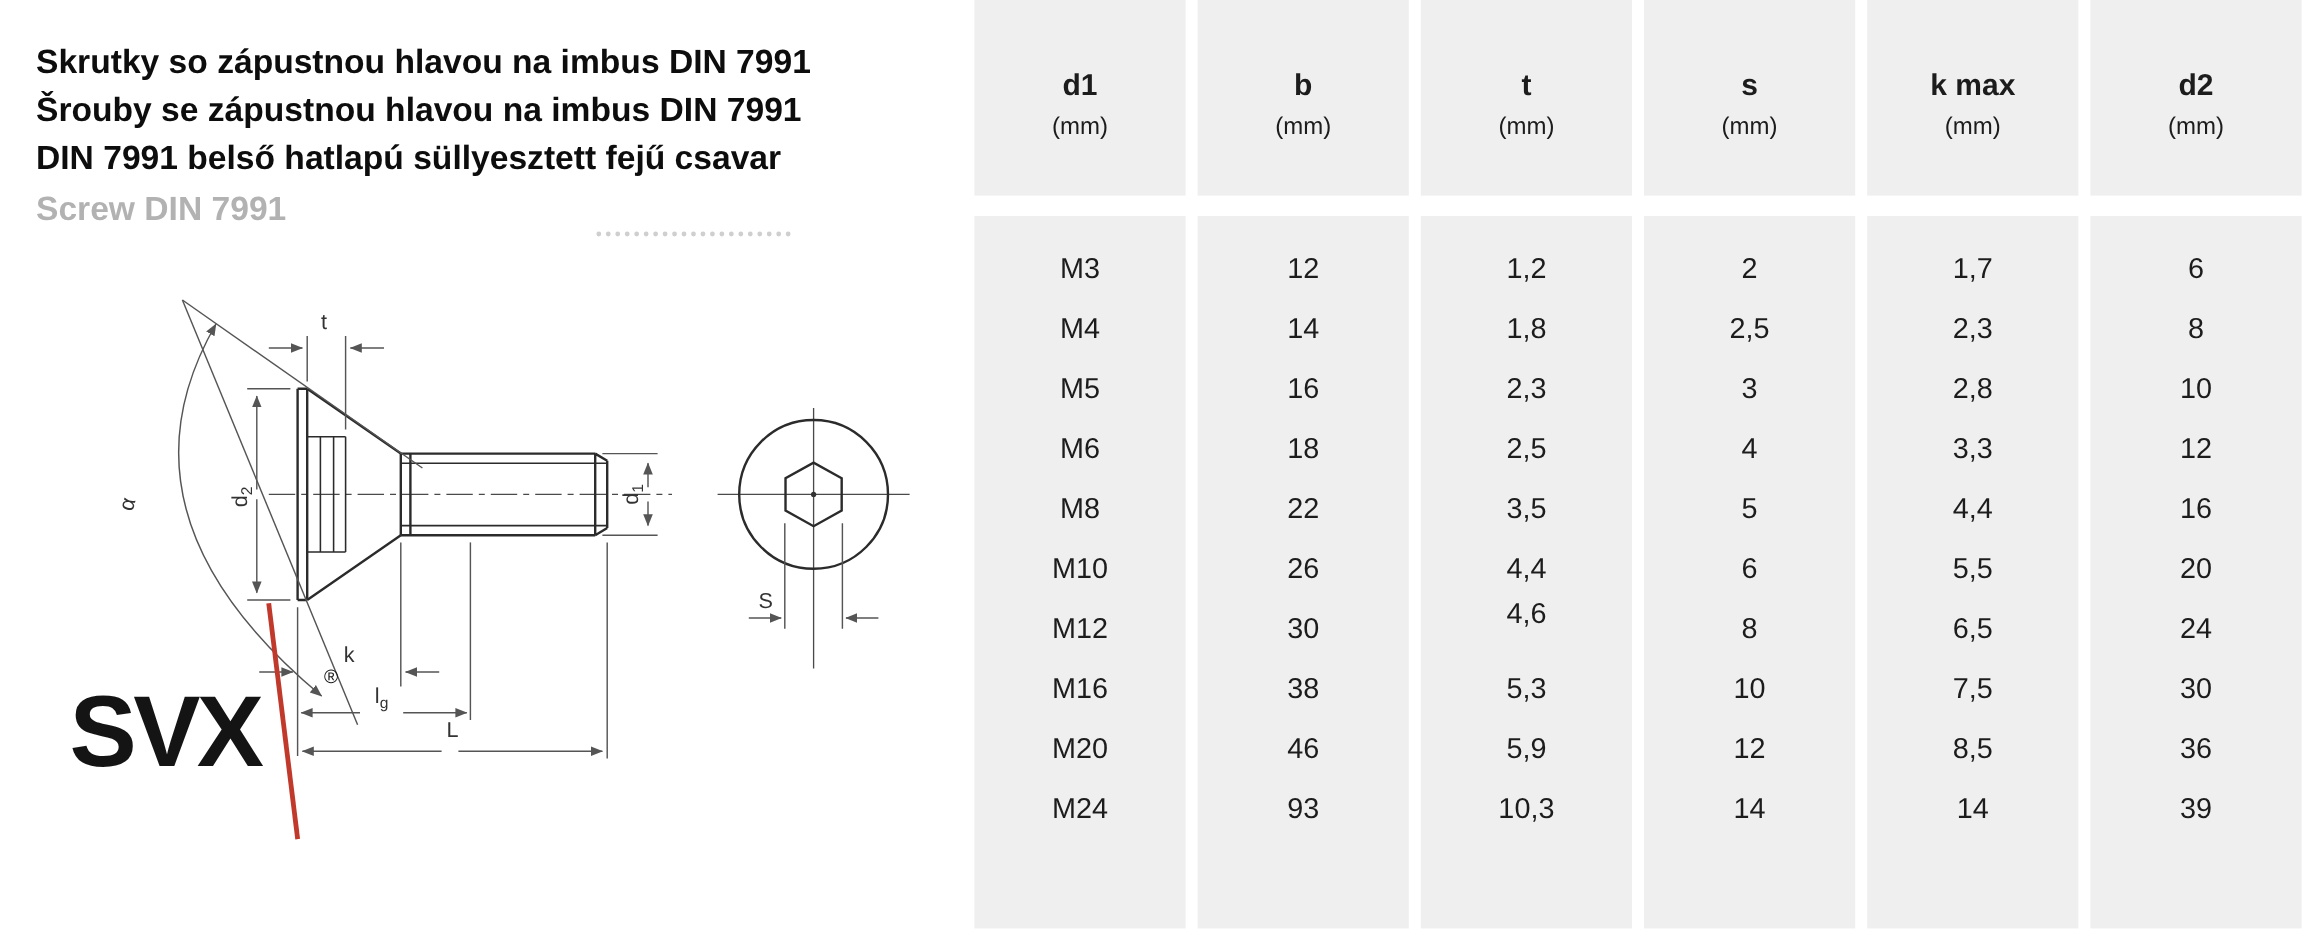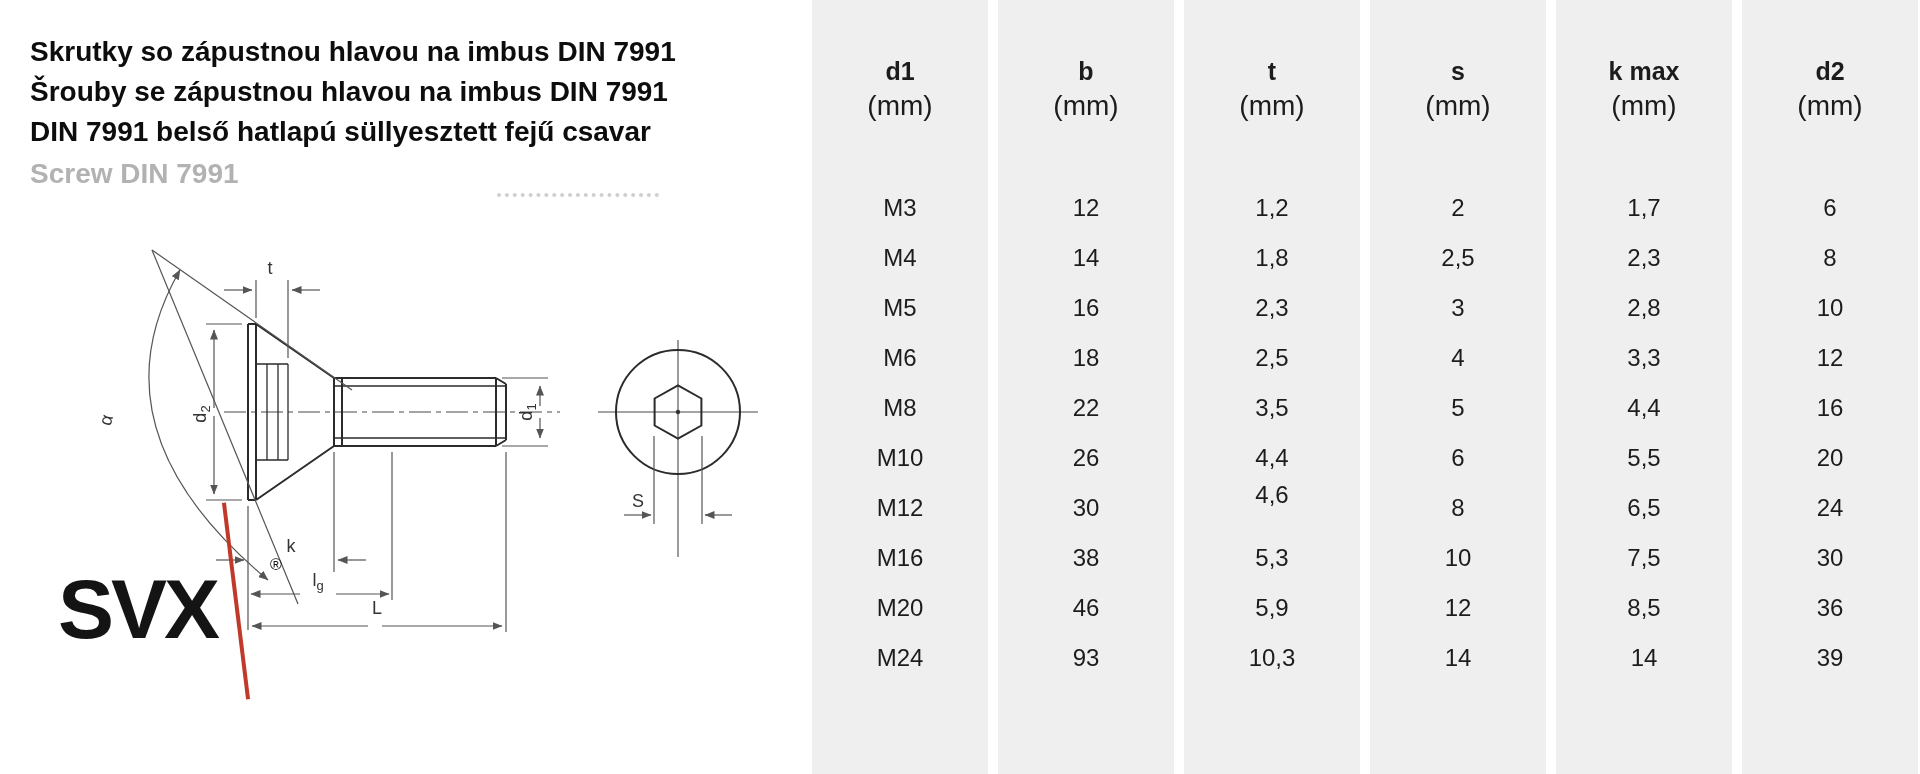--- a/index.html
+++ b/index.html
@@ -34,23 +34,23 @@
     display:flex;gap:10px;overflow:hidden;padding-left:12px;
   }
   .table-column{width:176px;flex:0 0 176px;display:flex;flex-direction:column;}
   .table-column.sliver{width:10px;flex:0 0 10px;}
   .column-header{
     height:163px;background:#efefef;box-sizing:border-box;
     display:flex;flex-direction:column;align-items:center;justify-content:center;
     padding-top:14px;
   }
   .column-label{font-weight:bold;font-size:25px;line-height:30px;}
-  .column-unit{font-size:28px;line-height:30px;margin-top:5px;}
+  .column-unit{font-size:20px;line-height:30px;margin-top:5px;}
   .column-body{
-    flex:1;background:#efefef;box-sizing:border-box;padding-top:20px;
+    margin-top:17px;flex:1;background:#efefef;box-sizing:border-box;padding-top:20px;
   }
   .cell{height:50px;display:flex;align-items:center;justify-content:center;font-size:24px;}
   .cell.raised{transform:translateY(-13px);}
 </style>
 </head>
 <body>
 
 <div class="left-panel">
 
   <div class="titles">

